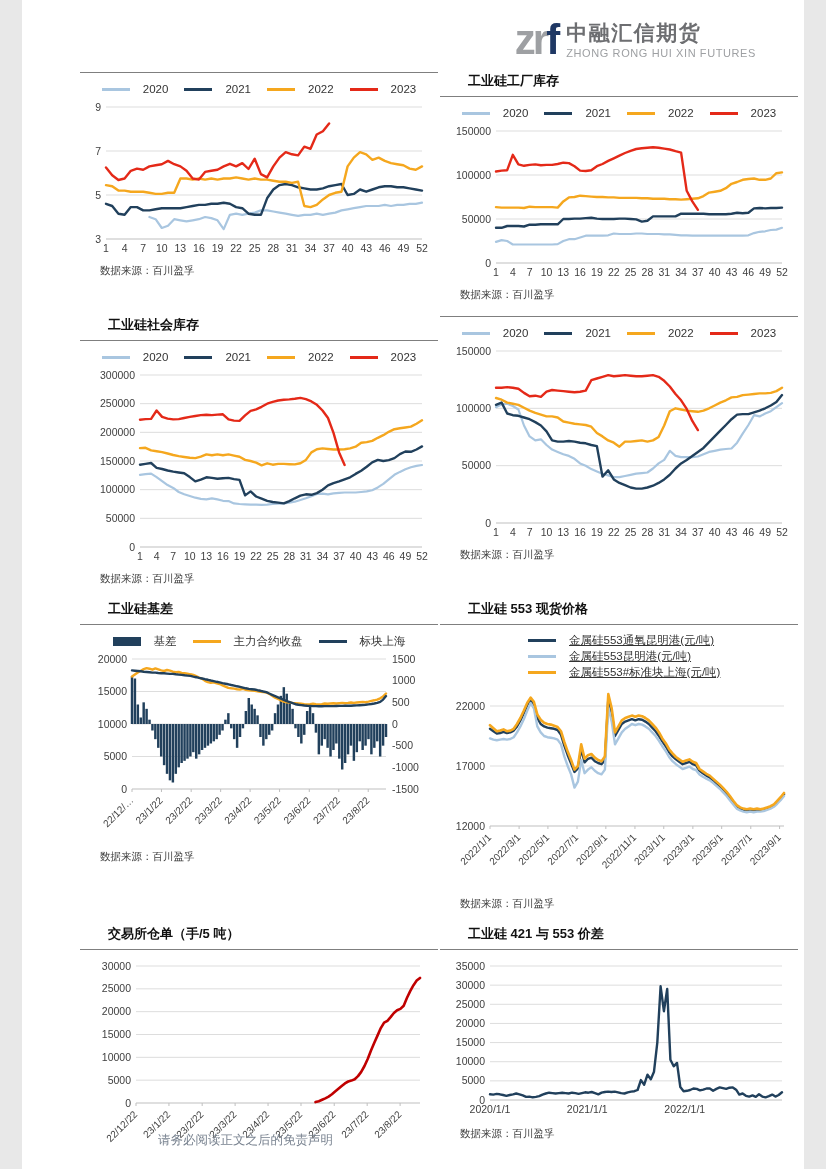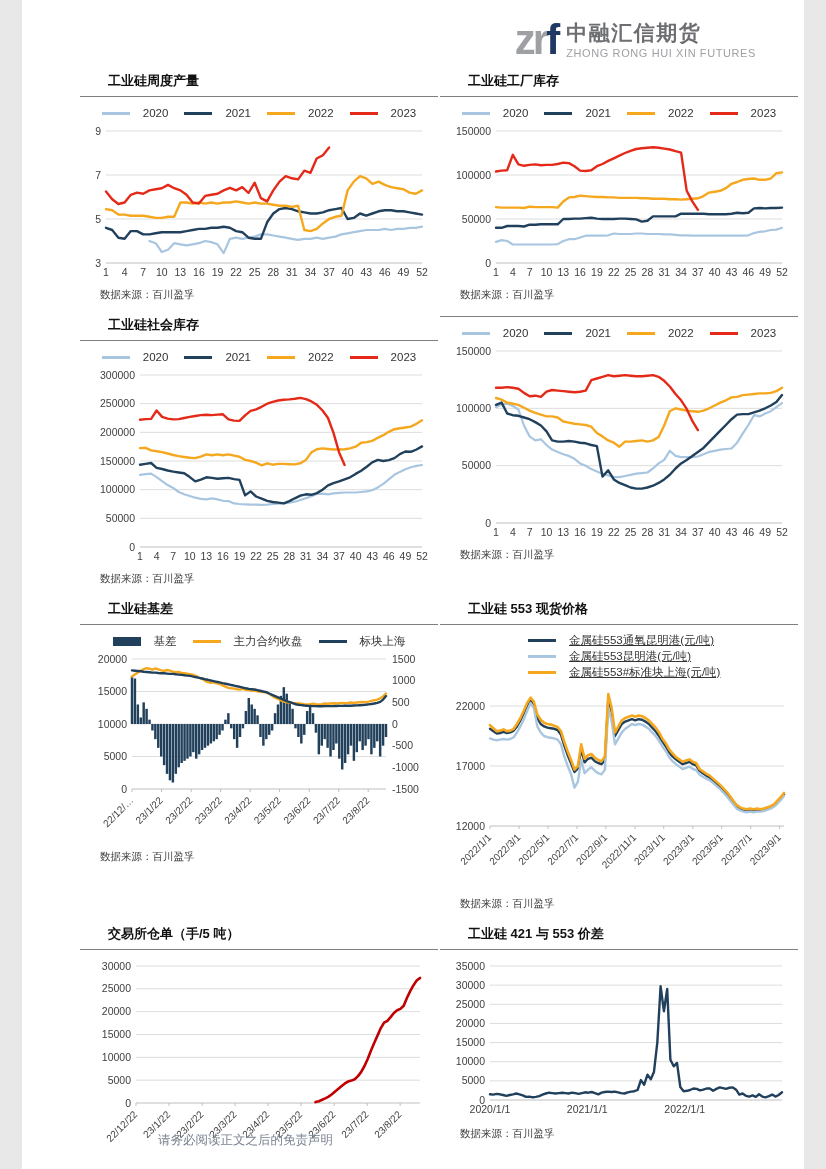--- a/index.html
+++ b/index.html
@@ -40,21 +40,20 @@
   <div class="logo-mark"><span class="zr">zr</span><span class="f">f</span></div>
   <div class="logo-text">
     <div class="logo-cn">中融汇信期货</div>
     <div class="logo-en">ZHONG RONG HUI XIN FUTURES</div>
   </div>
 </div>
 
 <div class="content">
 
   <section class="chart-block">
-    <h3 class="chart-title">工业硅周度产量</h3>
     <div class="title-rule"></div>
     <div class="legend">
           <span class="legend-item">
             <span class="swatch" style="background: rgb(169, 198, 224);"></span>
             <span>2020</span>
           </span>
           <span class="legend-item">
             <span class="swatch" style="background: rgb(33, 64, 92);"></span>
             <span>2021</span>
           </span>

